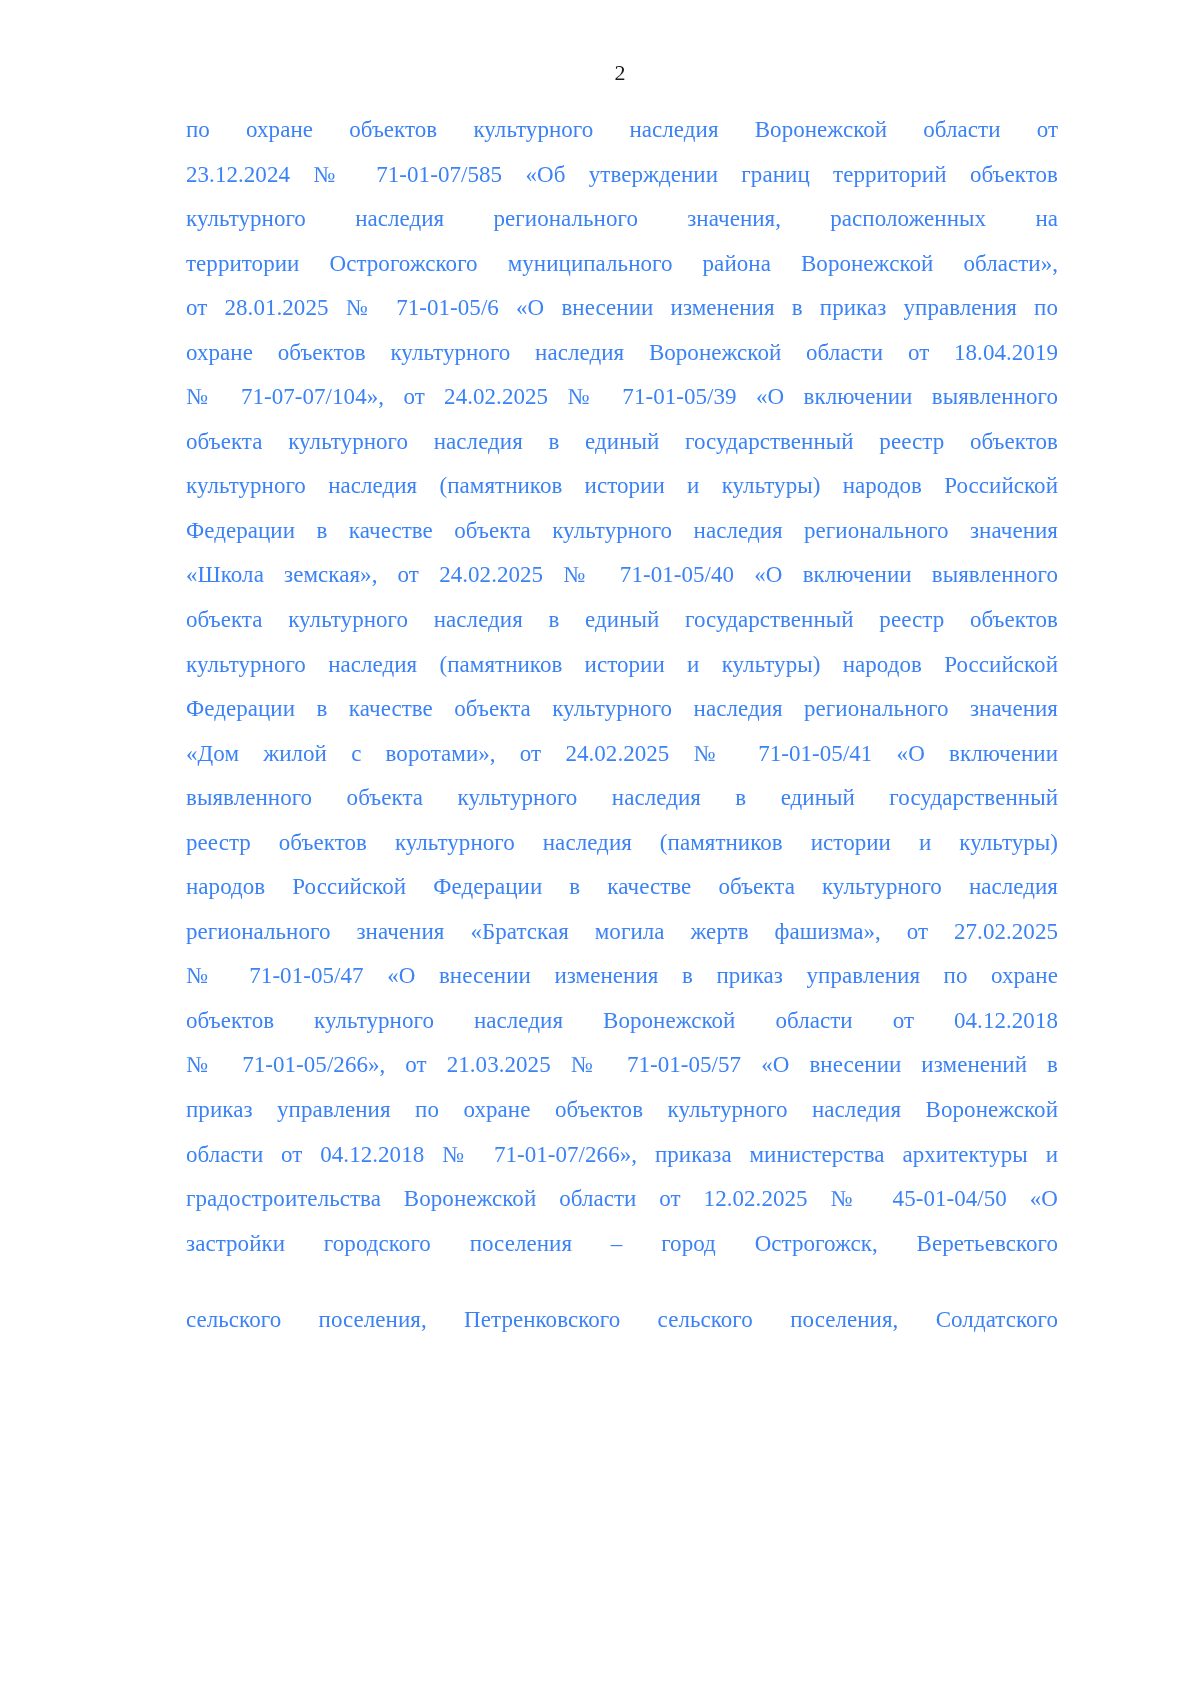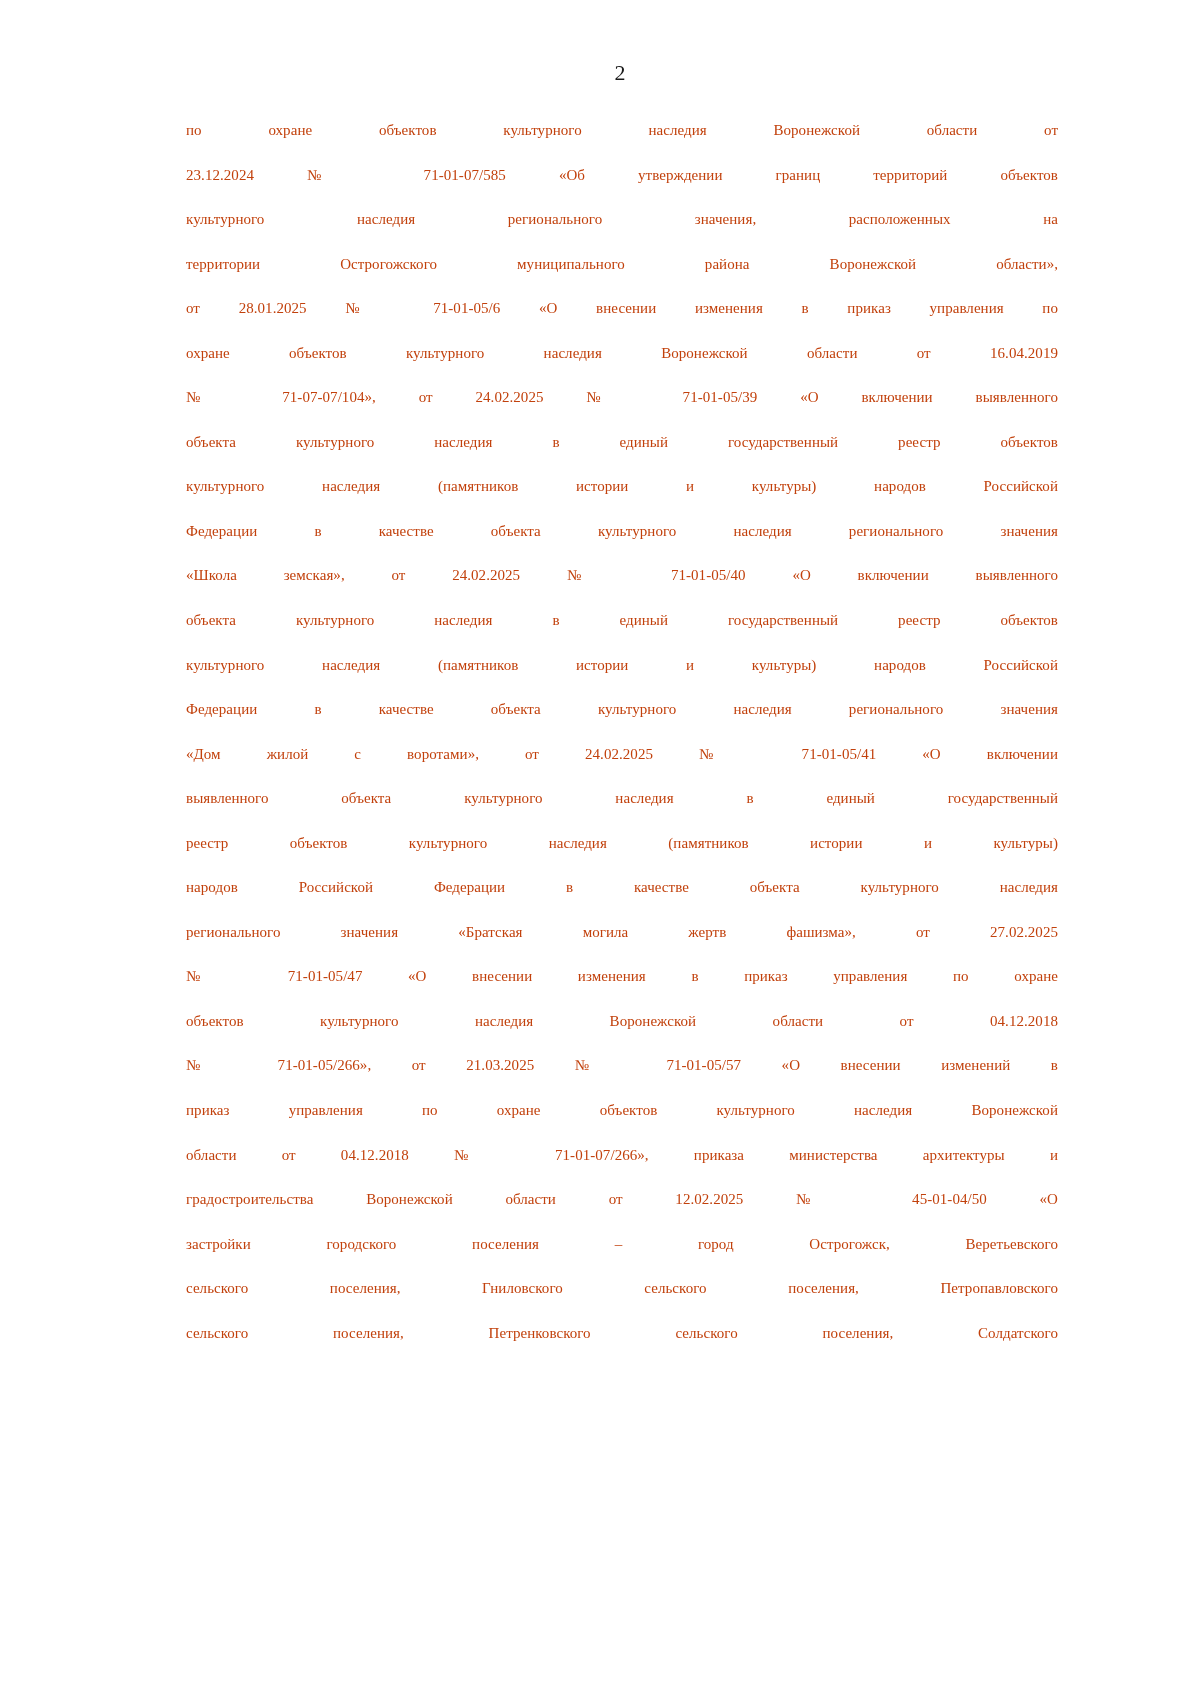--- a/index.html
+++ b/index.html
@@ -5,54 +5,53 @@
   html, body { margin: 0; padding: 0; background: #ffffff; }
   body { width: 1200px; height: 1695px; position: relative; overflow: hidden; }
   .page { position: absolute; left: 0; top: 0; width: 1200px; height: 1695px; background: #fff; }
   .page-number {
     position: absolute; top: 60px; left: 0; width: 1240px; text-align: center;
     font-family: "Liberation Serif", serif; font-size: 22px; color: #1a1a1a;
   }
   .body-text { position: absolute; left: 186px; top: 112px; width: 872px; }
   .line {
     display: block; height: 44.55px; line-height: 36px;
-    font-family: "Liberation Serif", serif; font-size: 15px; color: #c2410c;
+    font-family: "Liberation Serif", serif; font-size: 23px; color: #3b82f6;
     white-space: nowrap; text-align: justify; text-align-last: justify;
     letter-spacing: 0.05px;
   }
-  .line.last { text-align-last: justify; }
+  .line.last { text-align-last: justify; margin-top: 32px; }
 </style>
 </head>
 <body>
 
 <div class="page">
   <div class="page-number">2</div>
   <div class="body-text">
     <span class="line">по охране объектов культурного наследия Воронежской области от</span>
     <span class="line">23.12.2024 № 71-01-07/585 «Об утверждении границ территорий объектов</span>
     <span class="line">культурного наследия регионального значения, расположенных на</span>
     <span class="line">территории Острогожского муниципального района Воронежской области»,</span>
     <span class="line">от 28.01.2025 № 71-01-05/6 «О внесении изменения в приказ управления по</span>
-    <span class="line">охране объектов культурного наследия Воронежской области от 16.04.2019</span>
+    <span class="line">охране объектов культурного наследия Воронежской области от 18.04.2019</span>
     <span class="line">№ 71-07-07/104», от 24.02.2025 № 71-01-05/39 «О включении выявленного</span>
     <span class="line">объекта культурного наследия в единый государственный реестр объектов</span>
     <span class="line">культурного наследия (памятников истории и культуры) народов Российской</span>
     <span class="line">Федерации в качестве объекта культурного наследия регионального значения</span>
     <span class="line">«Школа земская», от 24.02.2025 № 71-01-05/40 «О включении выявленного</span>
     <span class="line">объекта культурного наследия в единый государственный реестр объектов</span>
     <span class="line">культурного наследия (памятников истории и культуры) народов Российской</span>
     <span class="line">Федерации в качестве объекта культурного наследия регионального значения</span>
     <span class="line">«Дом жилой с воротами», от 24.02.2025 № 71-01-05/41 «О включении</span>
     <span class="line">выявленного объекта культурного наследия в единый государственный</span>
     <span class="line">реестр объектов культурного наследия (памятников истории и культуры)</span>
     <span class="line">народов Российской Федерации в качестве объекта культурного наследия</span>
     <span class="line">регионального значения «Братская могила жертв фашизма», от 27.02.2025</span>
     <span class="line">№ 71-01-05/47 «О внесении изменения в приказ управления по охране</span>
     <span class="line">объектов культурного наследия Воронежской области от 04.12.2018</span>
     <span class="line">№ 71-01-05/266», от 21.03.2025 № 71-01-05/57 «О внесении изменений в</span>
     <span class="line">приказ управления по охране объектов культурного наследия Воронежской</span>
     <span class="line">области от 04.12.2018  № 71-01-07/266», приказа министерства архитектуры и</span>
     <span class="line">градостроительства Воронежской области от 12.02.2025 № 45-01-04/50 «О</span>
     <span class="line">застройки городского поселения – город Острогожск, Веретьевского</span>
-    <span class="line">сельского поселения, Гниловского сельского поселения, Петропавловского</span>
     <span class="line last">сельского поселения, Петренковского сельского поселения, Солдатского</span>
   </div>
 </div>
 
 </body></html>

